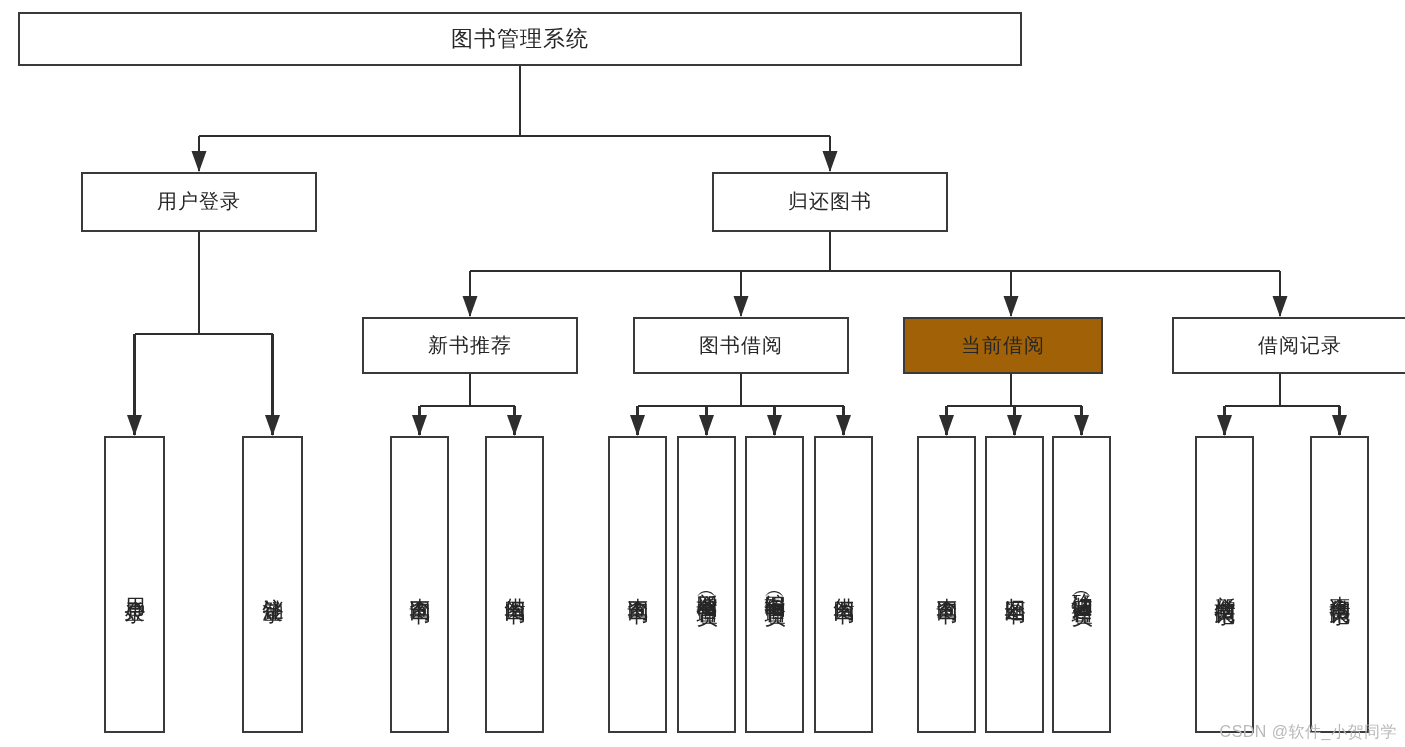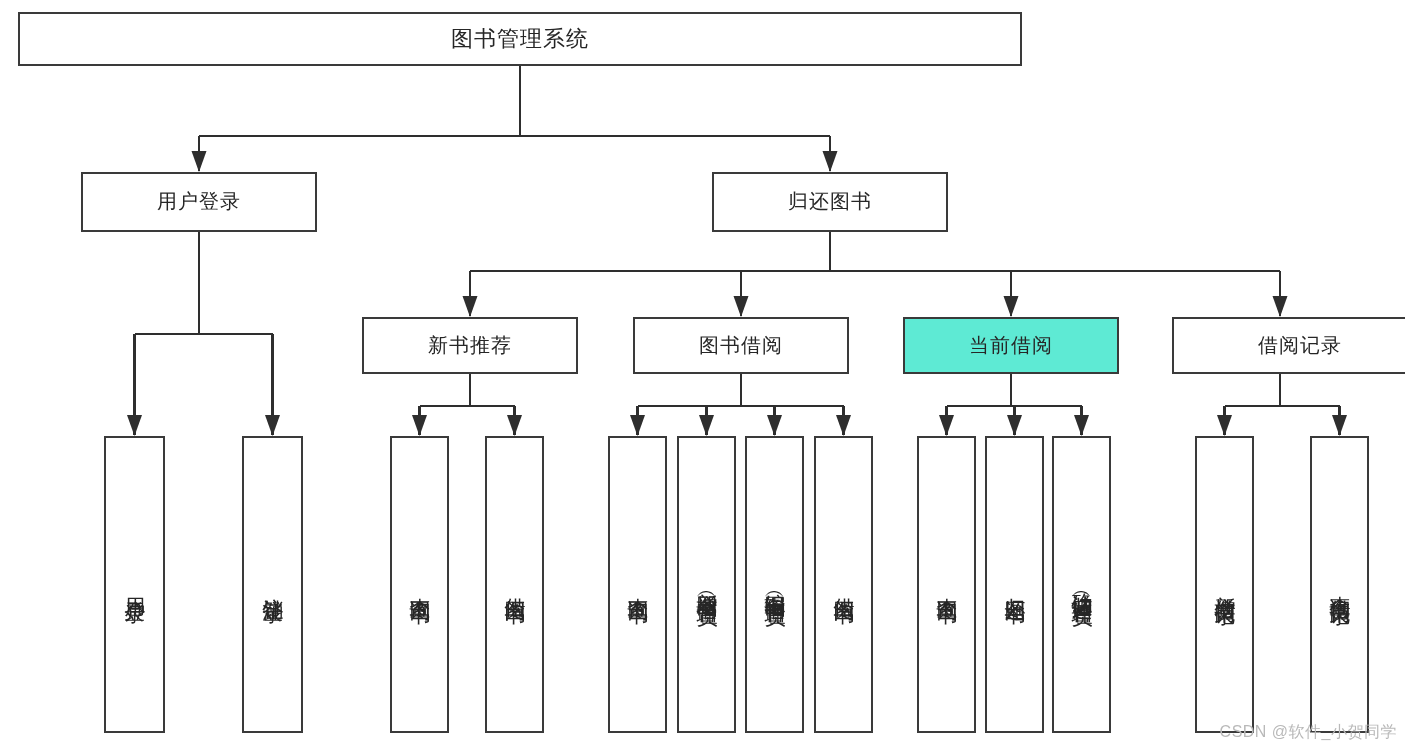--- a/index.html
+++ b/index.html
@@ -126,21 +126,21 @@
       </div>
       <div class="node horiz" style="left: 712px; top: 172px; width: 236px; height: 60px; border-color: rgb(58, 58, 58); background: rgb(255, 255, 255); color: rgb(38, 38, 38);">
         <span class="label" style="font-size: 20px;">归还图书</span>
       </div>
       <div class="node horiz" style="left: 362px; top: 317px; width: 216px; height: 57px; border-color: rgb(58, 58, 58); background: rgb(255, 255, 255); color: rgb(38, 38, 38);">
         <span class="label" style="font-size: 20px;">新书推荐</span>
       </div>
       <div class="node horiz" style="left: 633px; top: 317px; width: 216px; height: 57px; border-color: rgb(58, 58, 58); background: rgb(255, 255, 255); color: rgb(38, 38, 38);">
         <span class="label" style="font-size: 20px;">图书借阅</span>
       </div>
-      <div class="node horiz" style="left: 903px; top: 317px; width: 216px; height: 57px; border-color: rgb(58, 58, 58); background: #5eead4; color: rgb(38, 38, 38);">
+      <div class="node horiz" style="left: 903px; top: 317px; width: 200px; height: 57px; border-color: rgb(58, 58, 58); background: #a16207; color: rgb(38, 38, 38);">
         <span class="label" style="font-size: 20px;">当前借阅</span>
       </div>
       <div class="node horiz" style="left: 1172px; top: 317px; width: 256px; height: 57px; border-color: rgb(58, 58, 58); background: rgb(255, 255, 255); color: rgb(38, 38, 38);">
         <span class="label" style="font-size: 20px;">借阅记录</span>
       </div>
       <div class="node vert" style="left: 104px; top: 436px; width: 61px; height: 297px; border-color: rgb(58, 58, 58); background: rgb(255, 255, 255); color: rgb(38, 38, 38);">
         <span class="label" style="font-size: 21px;">用户登录</span>
       </div>
       <div class="node vert" style="left: 242px; top: 436px; width: 61px; height: 297px; border-color: rgb(58, 58, 58); background: rgb(255, 255, 255); color: rgb(38, 38, 38);">
         <span class="label" style="font-size: 21px;">注销登录</span>

